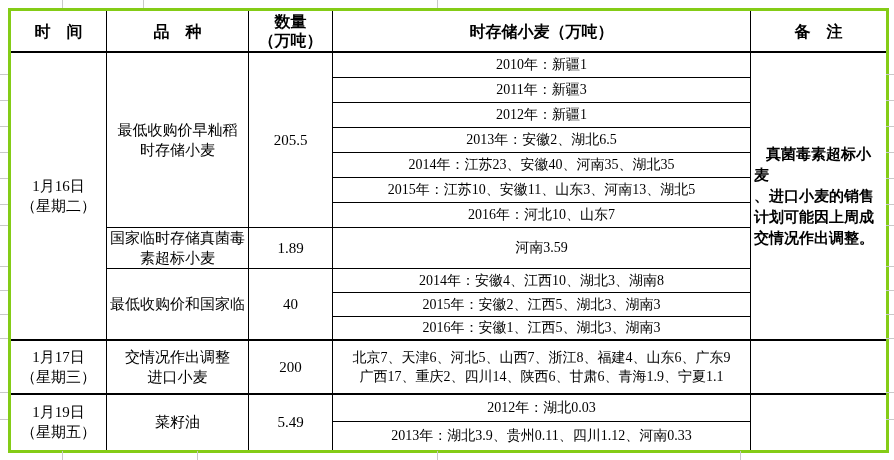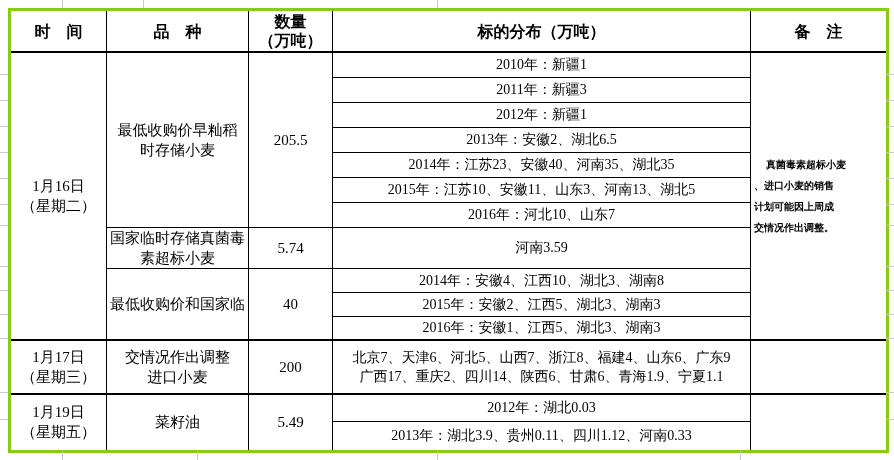--- a/index.html
+++ b/index.html
@@ -24,21 +24,21 @@
     line-height:20px;
   }
   thead th {
     border-bottom:2px solid #000;
     height:40px; font-size:16px; font-weight:bold;
     text-align:center; line-height:19px;
   }
   td.center { text-align:center; font-size:15px; }
   td.dist   { text-align:center; font-size:14px; padding:0 5px; line-height:19px; }
   td.remark-cell {
-    font-weight:bold; font-size:10px; line-height:21px;
+    font-weight:bold; font-size:15px; line-height:21px;
     text-align:left; padding:0 3px; text-indent:12px;
   }
   tr.group-start td { border-top:2px solid #000; }
 
   .tick { position:absolute; background:#c9c9c9; }
 </style>
 </head>
 <body>
 
 <div class="sheet">
@@ -49,21 +49,21 @@
         <col style="width:84px">
         <col style="width:418px">
         <col style="width:137px">
     </colgroup>
     <thead>
       <tr>
         <th>时　间</th>
         <th>品　种</th>
         <th>数量
 （万吨）</th>
-        <th>标的分布（万吨）</th>
+        <th>时存储小麦（万吨）</th>
         <th>备　注</th>
       </tr>
     </thead>
     <tbody>
 
       <tr style="height:25px">
         <td class="center" rowspan="11">1月16日
 （星期二）</td>
         <td class="center" rowspan="7">最低收购价早籼稻
 时存储小麦</td>
@@ -88,21 +88,21 @@
         </tr>
       <tr style="height:25px">
           <td class="dist">2015年：江苏10、安徽11、山东3、河南13、湖北5</td>
         </tr>
       <tr style="height:25px">
           <td class="dist">2016年：河北10、山东7</td>
         </tr>
       <tr style="height:41px">
         <td class="center">国家临时存储真菌毒
 素超标小麦</td>
-        <td class="center">5.74</td>
+        <td class="center">1.89</td>
         <td class="dist">河南3.59</td>
       </tr>
       <tr style="height:24px">
         <td class="center" rowspan="3">最低收购价和国家临</td>
         <td class="center" rowspan="3">40</td>
         <td class="dist">2014年：安徽4、江西10、湖北3、湖南8</td>
       </tr>
       <tr style="height:24px">
           <td class="dist">2015年：安徽2、江西5、湖北3、湖南3</td>
         </tr>

